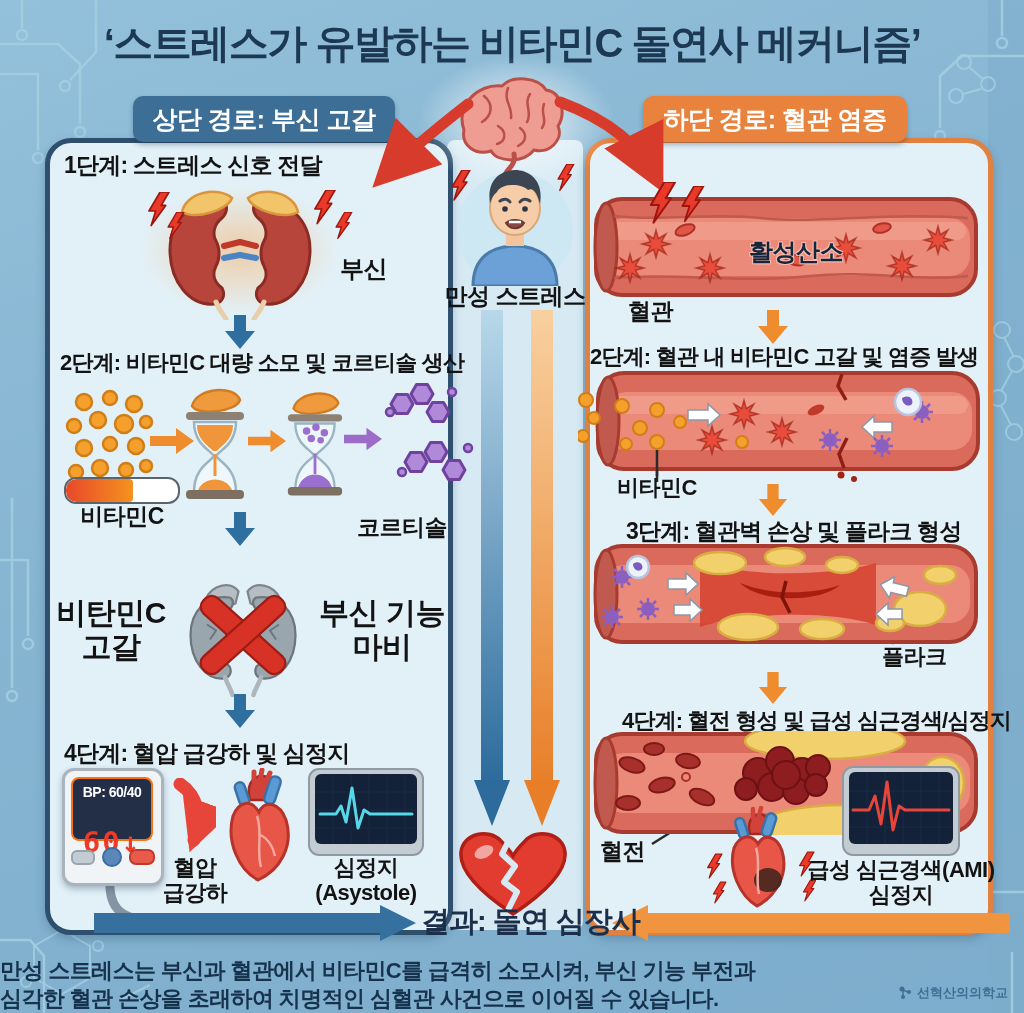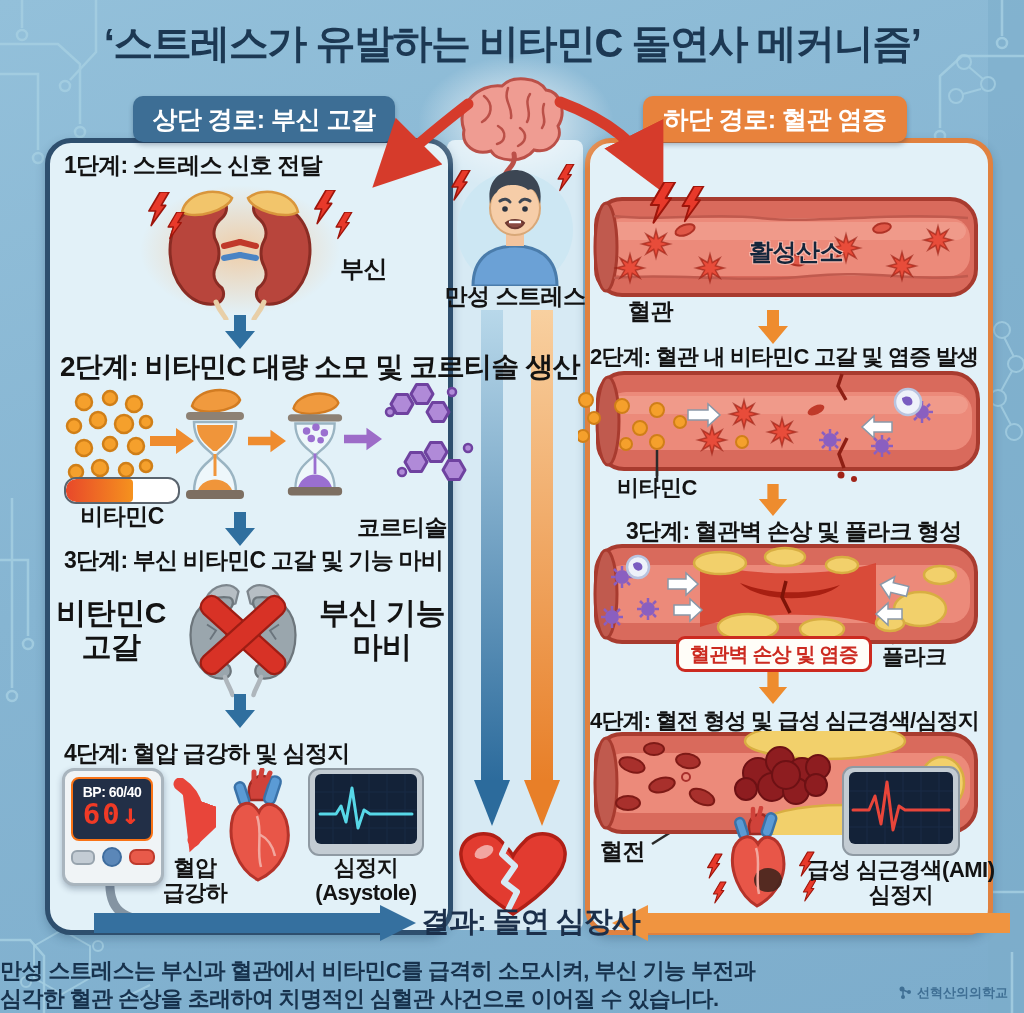--- a/index.html
+++ b/index.html
@@ -28,21 +28,21 @@
     letter-spacing:-0.8px;white-space:nowrap;}
   .ros-text{position:absolute;left:738px;top:236px;width:116px;text-align:center;font-size:24px;
     font-weight:800;color:#13263b;letter-spacing:-0.5px;
     text-shadow:-1px -1px 0 #f6b9ae,1px -1px 0 #f6b9ae,-1px 1px 0 #f6b9ae,1px 1px 0 #f6b9ae;}
   .bp-device{position:absolute;left:62px;top:768px;width:96px;height:112px;background:#f0f4f6;
     border:3px solid #a9b5be;border-radius:12px;box-shadow:0 3px 6px rgba(20,40,70,.3);}
   .bp-screen{position:absolute;left:6px;top:6px;width:78px;height:60px;background:#222f47;
     border:2px solid #f97316;border-radius:8px;text-align:center;}
   .bp-reading{color:#fff;font-size:14px;font-weight:700;margin-top:5px;letter-spacing:-0.5px;}
   .bp-value{color:#f03a26;font-size:29px;font-weight:900;letter-spacing:2px;
-    font-family:"DejaVu Sans Mono",monospace;line-height:1;}
+    font-family:"DejaVu Sans Mono",monospace;line-height:1;margin-top:28px;}
   .bp-buttons{position:absolute;left:0;right:0;top:76px;display:flex;gap:7px;
     align-items:center;justify-content:center;}
   .btn-pill-gray{width:20px;height:11px;background:#c3ccd4;border:2px solid #97a3ad;border-radius:6px;}
   .btn-circle-blue{width:16px;height:16px;background:#5b87b8;border:2px solid #3e6c9e;border-radius:50%;}
   .btn-pill-red{width:22px;height:12px;background:#e85a4a;border:2px solid #bf3a2c;border-radius:7px;}
   .vbar{position:absolute;left:64px;top:477px;width:112px;height:23px;background:#fff;
     border:2.5px solid #5a646e;border-radius:12px;overflow:hidden;}
   .vbar-fill{height:100%;width:60%;border-radius:10px 4px 4px 10px;
     background:linear-gradient(90deg,#e8482a,#f5921e);}
   .watermark{position:absolute;right:16px;top:984px;font-size:13px;font-weight:700;
@@ -217,21 +217,21 @@
     </svg>
   <svg class="abs" style="left:334px;top:212px;color:#e8392a" width="20" height="30" viewBox="0 0 22 34">
       <use href="#bolt"></use>
     </svg>
   <div class="lbl" style="left:340px;top:253px;font-size:24px;">부신</div>
 
   <svg class="abs" style="left:225px;top:315px" width="30" height="34" viewBox="0 0 30 34">
       <use href="#downArrow" fill="#2f6f9f"></use>
     </svg>
 
-  <div class="st" style="left:60px;top:348px;font-size:28px;">2단계: 비타민C 대량 소모 및 코르티솔 생산</div>
+  <div class="st" style="left:60px;top:348px;font-size:22px;">2단계: 비타민C 대량 소모 및 코르티솔 생산</div>
 
   <svg class="abs" style="left:64px;top:388px" width="90" height="106" viewBox="0 0 90 106">
     <g fill="#f5a02c" stroke="#d07f18" stroke-width="2.5">
       <circle cx="20" cy="14" r="8"></circle>
         <circle cx="46" cy="10" r="7"></circle>
         <circle cx="70" cy="16" r="8"></circle>
       <circle cx="10" cy="38" r="7"></circle>
         <circle cx="34" cy="32" r="8"></circle>
         <circle cx="60" cy="36" r="9"></circle>
         <circle cx="82" cy="34" r="6"></circle>
@@ -302,21 +302,20 @@
   <div class="vbar">
       <div class="vbar-fill"></div>
     </div>
   <div class="lbl ml abs" style="left:62px;top:504px;width:120px;font-size:23px;">비타민C</div>
   <div class="lbl ml abs" style="left:352px;top:515px;width:100px;font-size:23px;">코르티솔</div>
 
   <svg class="abs" style="left:225px;top:512px" width="30" height="34" viewBox="0 0 30 34">
       <use href="#downArrow" fill="#2f6f9f"></use>
     </svg>
 
-  <div class="st" style="left:64px;top:545px;">3단계: 부신 비타민C 고갈 및 기능 마비</div>
 
   <svg class="abs" style="left:168px;top:572px" width="150" height="126" viewBox="0 0 200 168">
     <g id="grayHalf">
       <path d="M50,36 C60,16 84,12 94,26 L90,42 C72,50 56,46 50,36 Z" fill="#b6bec4" stroke="#7d868d" stroke-width="3"></path>
       <path d="M82,34 C52,30 30,52 30,84 C30,118 50,144 74,142 C82,141 86,134 82,126 C74,120 72,112 76,104 C80,97 80,86 76,79 C72,72 74,58 82,50 C88,44 88,36 82,34 Z" fill="#9aa6ad" stroke="#6d767c" stroke-width="3"></path>
       <path d="M52,70 L64,78 L56,90 M66,108 L78,114" stroke="#6a747c" stroke-width="2.5" fill="none"></path>
       <path d="M76,140 C80,152 84,156 86,164" stroke="#aeb6bc" stroke-width="6" fill="none" stroke-linecap="round"></path>
     </g>
     <use href="#grayHalf" transform="translate(200,0) scale(-1,1)"></use>
     <g>
@@ -494,30 +493,27 @@
     </g>
     <circle cx="48" cy="24" r="11" fill="#eef2fa" stroke="#b9c4e0" stroke-width="2.5"></circle>
     <path d="M43,21 C48,17 54,21 52,26 C48,30 43,26 43,21 Z" fill="#7a5cc0"></path>
     <g fill="#fff" stroke="#8a98a8" stroke-width="1.5">
       <polygon points="78,36 96,36 96,30 108,41 96,52 96,46 78,46"></polygon>
       <polygon points="84,62 100,62 100,56 112,67 100,78 100,72 84,72"></polygon>
       <polygon points="318,40 302,40 302,34 290,45 302,56 302,50 318,50" transform="rotate(14 304 45)"></polygon>
       <polygon points="312,66 298,66 298,60 286,71 298,82 298,76 312,76"></polygon>
     </g>
   </svg>
-  <div class="callout">
-    <span>혈관벽 손상 및 염증</span>
-  </div>
   <div class="lbl" style="left:882px;top:642px;font-size:22px;">플라크</div>
 
   <svg class="abs" style="left:758px;top:672px" width="30" height="32" viewBox="0 0 30 34">
       <use href="#downArrow" fill="#ee8c2e"></use>
     </svg>
 
-  <div class="st" style="left:590px;top:706px;font-size:22px;">4단계: 혈전 형성 및 급성 심근경색/심정지</div>
+  <div class="st" style="left:590px;top:706px;font-size:22px;padding-left:32px;">4단계: 혈전 형성 및 급성 심근경색/심정지</div>
 
   <svg class="abs" style="left:590px;top:731px" width="390" height="104" viewBox="0 0 390 104">
     <rect x="6" y="3" width="380" height="98" rx="26" fill="#d96a5c" stroke="#a83b2f" stroke-width="4"></rect>
     <rect x="14" y="22" width="366" height="60" rx="20" fill="#ec8a7a"></rect>
     <ellipse cx="16" cy="52" rx="11" ry="45" fill="#c05a4e" stroke="#a83b2f" stroke-width="3"></ellipse>
     <g fill="#f2d06b" stroke="#d8ae42" stroke-width="2.5">
       <ellipse cx="235" cy="10" rx="80" ry="18"></ellipse>
       <ellipse cx="255" cy="94" rx="85" ry="20"></ellipse>
       <ellipse cx="352" cy="52" rx="22" ry="26"></ellipse>
     </g>

